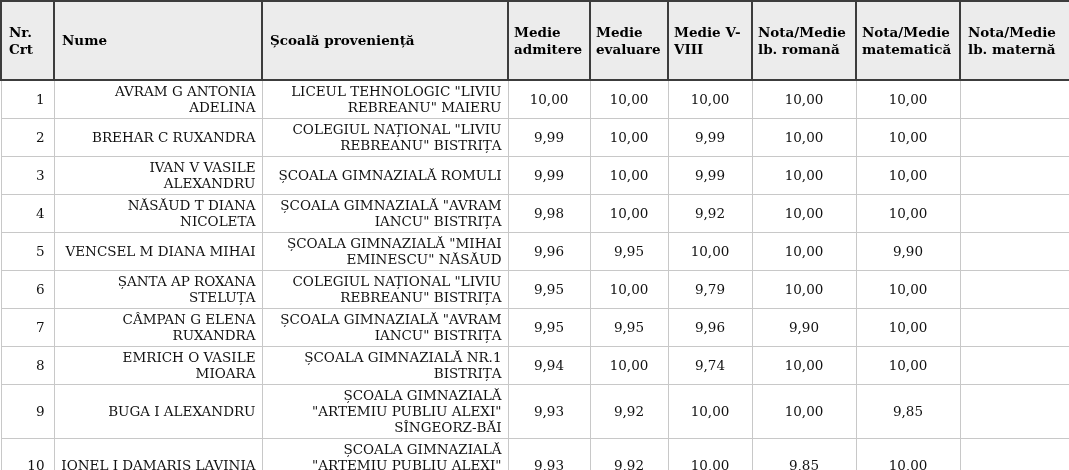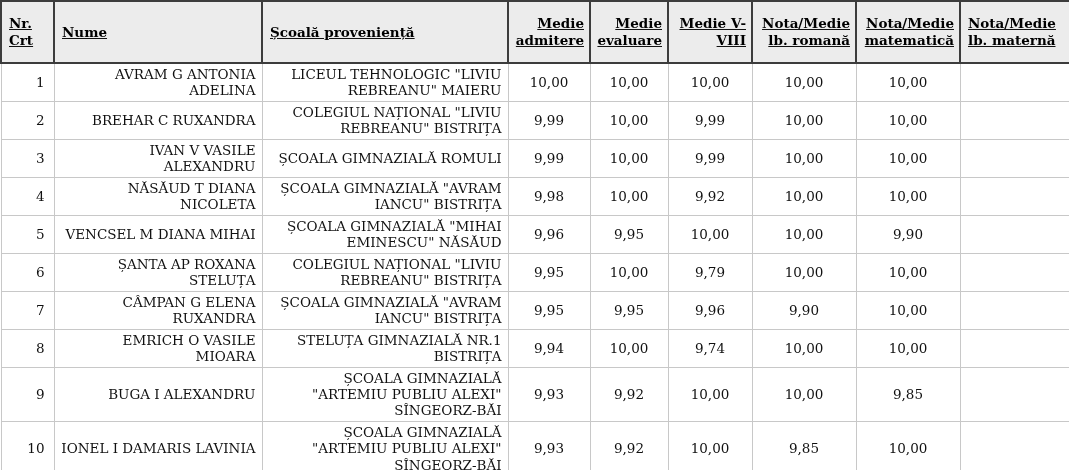--- a/index.html
+++ b/index.html
@@ -25,33 +25,33 @@
   col.col-nr              { width: 53px; }
   col.col-nume            { width: 208px; }
   col.col-scoala          { width: 246px; }
   col.col-medie_admitere  { width: 82px; }
   col.col-medie_evaluare  { width: 78px; }
   col.col-medie_v_viii    { width: 84px; }
   col.col-nota_lb_romana  { width: 104px; }
   col.col-nota_matematica { width: 104px; }
   col.col-nota_lb_materna { width: 110px; }
 
-  thead tr { height: 62px; text-decoration: underline; }
+  thead tr { height: 79px; }
   thead th {
     background: #ececec;
     border: 2px solid #3c3c3c;
     font-weight: bold;
     font-size: 13.5px;
     line-height: 1.25;
     padding: 4px 5px;
     vertical-align: middle;
     color: #000000;
   }
   th.al-left   { text-align: left; padding-left: 7px; }
-  th.al-center { text-align: right; }
+  th.al-center { text-align: left; }
 
   tbody tr { height: 37px; }
   tbody td {
     background: #ffffff;
     border: 1px solid #c8c8c8;
     padding: 2px 6px;
     vertical-align: middle;
     line-height: 1.22;
     color: #111111;
   }
@@ -164,21 +164,21 @@
           <td class="cell-medie_admitere">9,95</td>
           <td class="cell-medie_evaluare">9,95</td>
           <td class="cell-medie_v_viii">9,96</td>
           <td class="cell-nota_lb_romana">9,90</td>
           <td class="cell-nota_matematica">10,00</td>
           <td class="cell-nota_lb_materna"></td>
         </tr>
         <tr>
           <td class="cell-nr">8</td>
           <td class="cell-nume">EMRICH O VASILE MIOARA</td>
-          <td class="cell-scoala">STELUȚA GIMNAZIALĂ NR.1 BISTRIȚA</td>
+          <td class="cell-scoala">ȘCOALA GIMNAZIALĂ NR.1 BISTRIȚA</td>
           <td class="cell-medie_admitere">9,94</td>
           <td class="cell-medie_evaluare">10,00</td>
           <td class="cell-medie_v_viii">9,74</td>
           <td class="cell-nota_lb_romana">10,00</td>
           <td class="cell-nota_matematica">10,00</td>
           <td class="cell-nota_lb_materna"></td>
         </tr>
         <tr>
           <td class="cell-nr">9</td>
           <td class="cell-nume">BUGA I ALEXANDRU</td>

